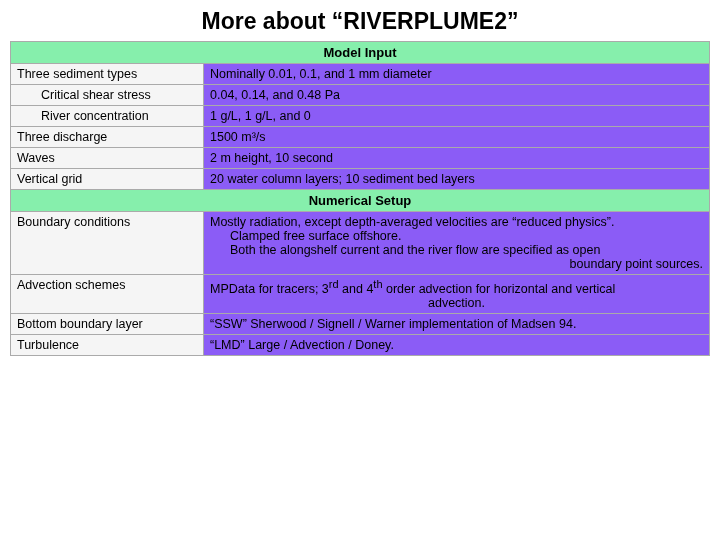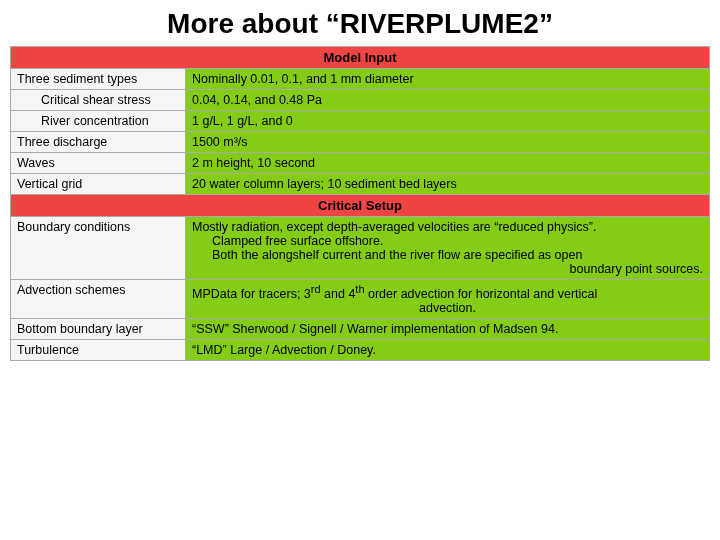--- a/index.html
+++ b/index.html
@@ -8,53 +8,53 @@
       background: #fff;
       width: 720px;
       height: 540px;
       overflow: hidden;
       display: flex;
       flex-direction: column;
       align-items: center;
       padding: 8px 10px;
     }
     h1 {
-      font-size: 28px;
+      font-size: 23px;
       font-weight: bold;
       margin-bottom: 6px;
       text-align: center;
     }
     table {
       width: 100%;
       border-collapse: collapse;
       font-size: 12.5px;
     }
     th, td {
       border: 1px solid #aaa;
       padding: 3px 6px;
       vertical-align: top;
     }
     .section-header {
       text-align: center;
       font-weight: bold;
-      background: #ef4444;
+      background: #86efac;
       font-size: 13px;
     }
     .label-cell {
-      width: 175px;
+      width: 193px;
       font-weight: normal;
       background: #f5f5f5;
     }
     .indented {
       padding-left: 30px;
       font-style: normal;
       background: #f5f5f5;
     }
     .value-cell {
-      background: #84cc16;
+      background: #8b5cf6;
     }
     sup {
       font-size: 11px;
       vertical-align: super;
     }
   </style>
 </head>
 <body>
 
 <h1>More about “RIVERPLUME2”</h1>
@@ -88,21 +88,21 @@
         <td class="value-cell">2 m height, 10 second</td>
       </tr>
       <tr>
         <td class="label-cell">Vertical grid</td>
         <td class="value-cell">20 water column layers; 10 sediment bed layers</td>
       </tr>
     </tbody>
 
   <tbody>
       <tr>
-    <td colspan="2" class="section-header">Critical Setup</td>
+    <td colspan="2" class="section-header">Numerical Setup</td>
   </tr>
   </tbody>
     <tbody id="numerical-rows">
       <tr>
         <td class="label-cell" style="vertical-align: top;">Boundary conditions</td>
         <td class="value-cell">
           <div>Mostly radiation, except depth-averaged velocities are “reduced physics”.</div>
           <div style="padding-left: 20px;">Clamped free surface offshore.</div>
           <div style="padding-left: 20px;">Both the alongshelf current and the river flow are specified as open</div>
           <div style="padding-left: 20px; text-align: right;">boundary point sources.</div>

